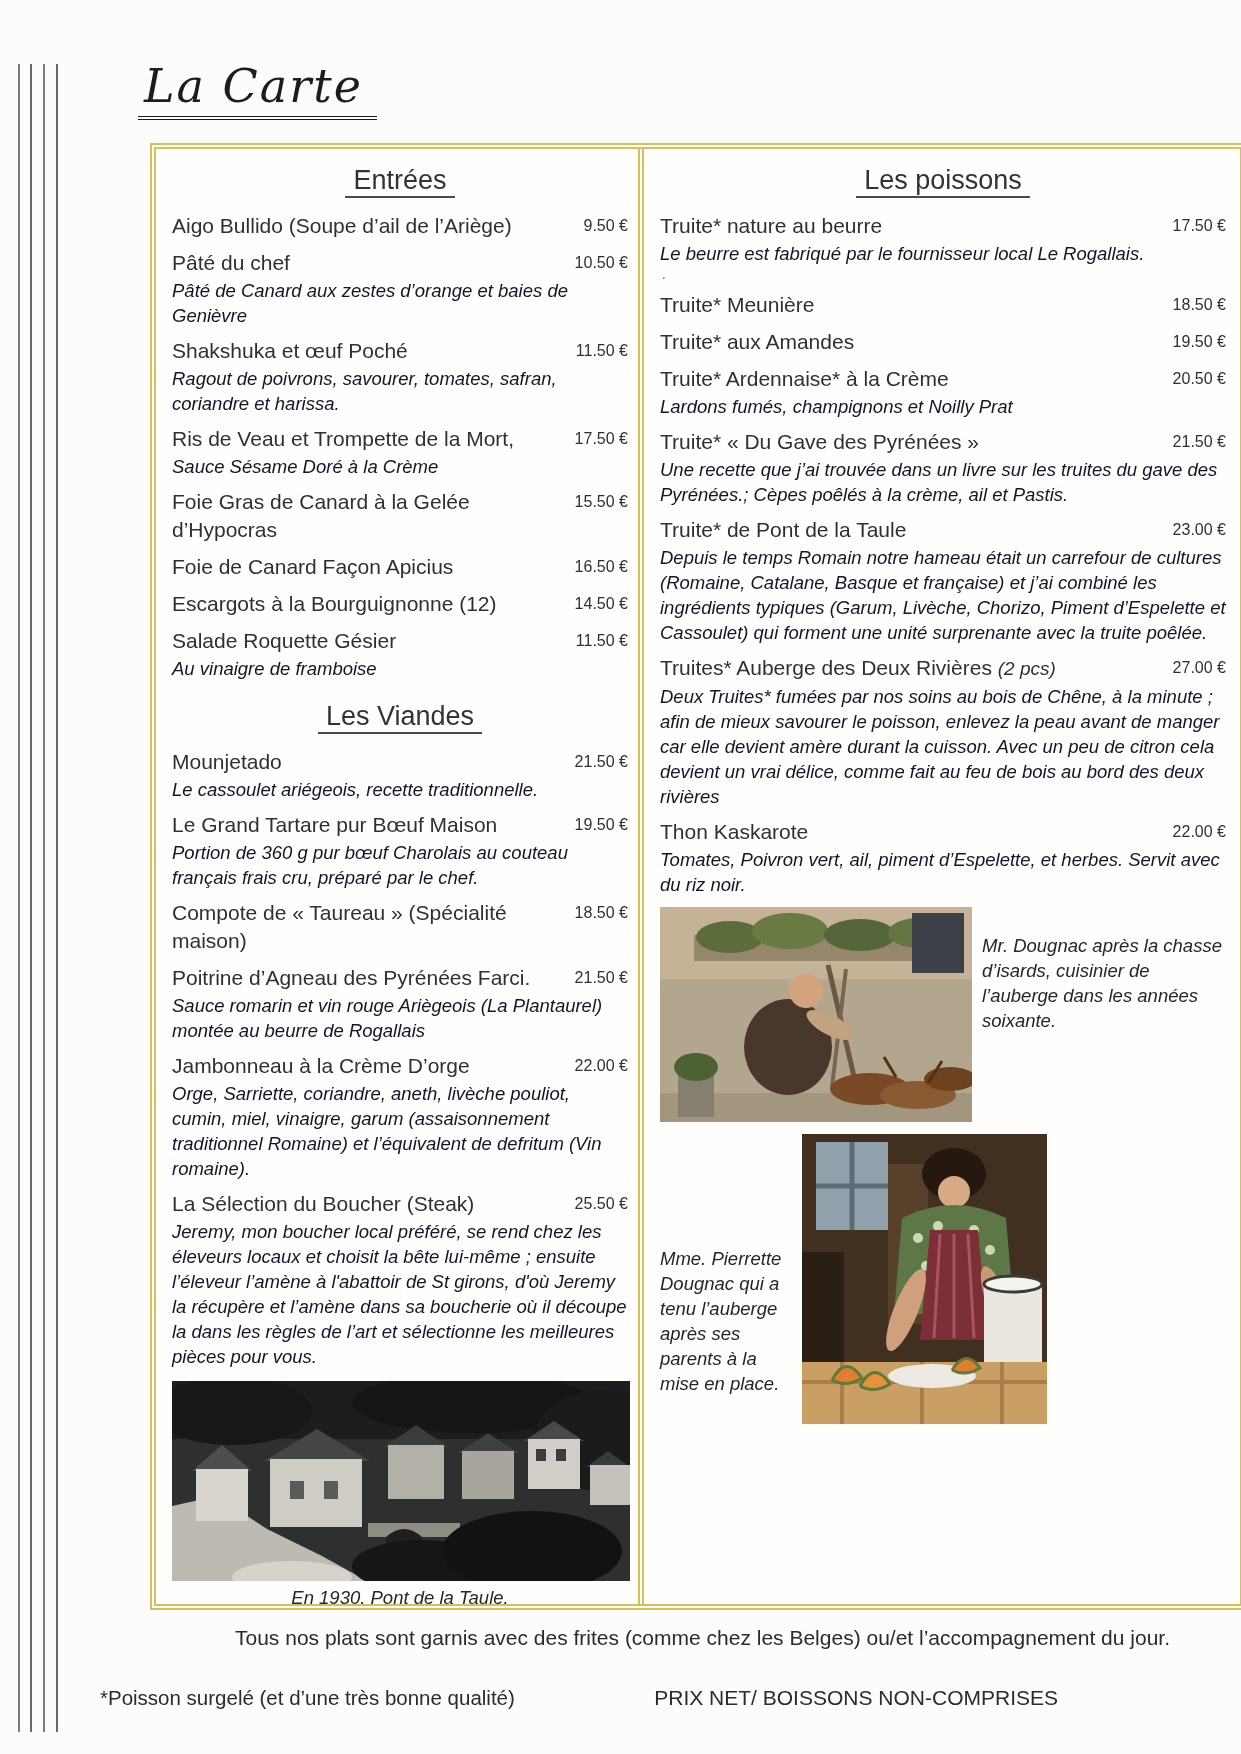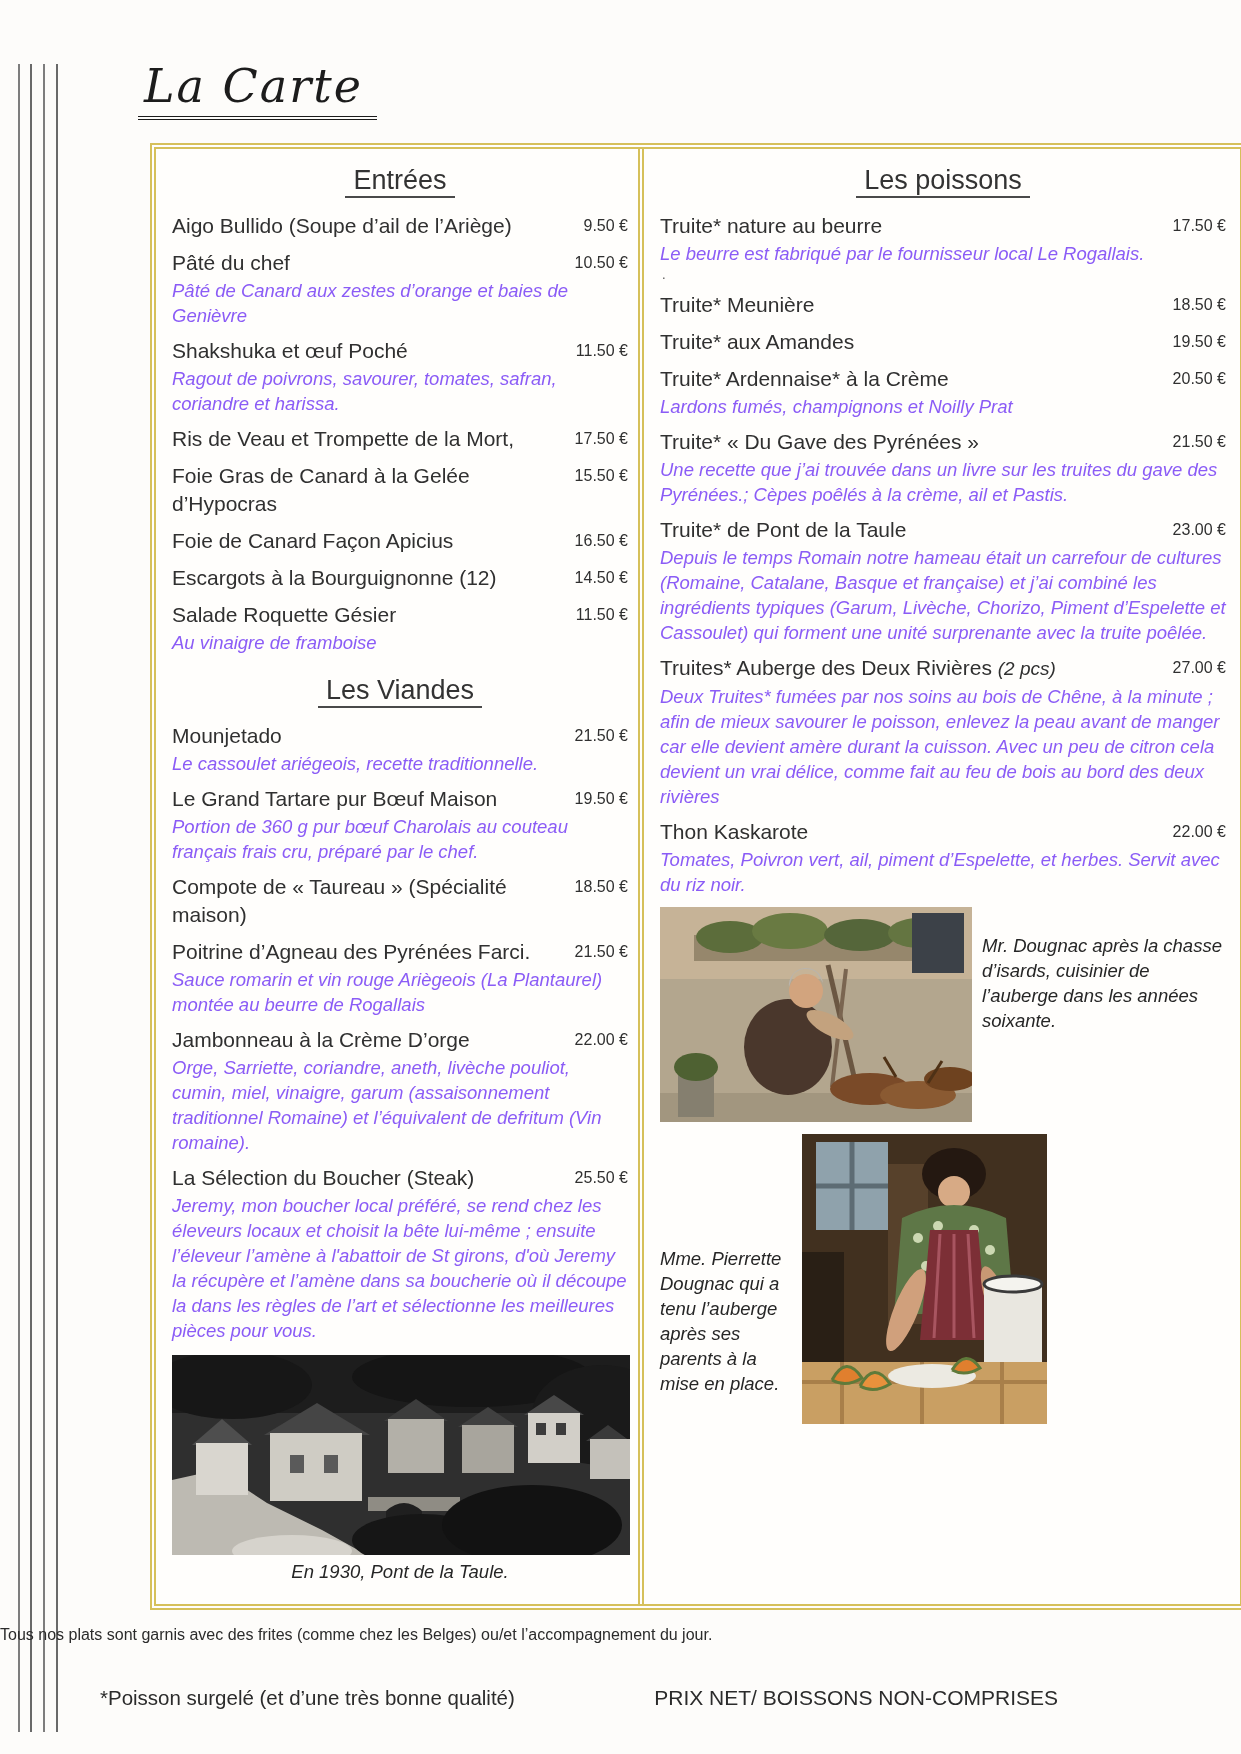--- a/index.html
+++ b/index.html
@@ -48,38 +48,38 @@
     border-bottom:2px solid #4a4a4a;
     padding:0 8px 1px 8px;
   }
   .sec-heading.later{margin-top:20px;}
 
   .item{margin-bottom:9px;}
   .item-row{display:flex;justify-content:space-between;align-items:flex-start;}
   .item-name{font-size:21px;line-height:28px;color:#303030;}
   .item-note{font-style:italic;font-size:19px;}
   .item-price{font-size:16px;line-height:28px;white-space:nowrap;margin-left:8px;color:#303030;}
-  .item-desc{font-style:italic;font-size:18.5px;line-height:25px;color:#8b5cf6;margin-top:1px;}
+  .item-desc{font-style:italic;font-size:18.5px;line-height:25px;color:#0f172a;margin-top:1px;}
   .stray{font-size:13px;line-height:14px;color:#555;margin:2px 0 0 2px;}
 
   .photo{display:block;}
   .photo-village{margin-top:12px;width:458px;height:200px;}
   .caption{font-style:italic;font-size:18.5px;line-height:25px;color:#262626;}
   .caption-center{text-align:center;margin-top:4px;}
 
   .photo-row{display:flex;margin-top:10px;}
   .dougnac-photo{width:312px;height:215px;flex:0 0 auto;}
   .dougnac-caption{flex:1;padding:26px 0 0 10px;}
   .pierrette-row{margin-top:12px;}
   .pierrette-caption{flex:0 0 132px;padding-top:112px;}
   .pierrette-photo{width:245px;height:290px;flex:0 0 auto;margin-left:10px;}
 
   .footer-note{
     position:absolute;left:0;top:1626px;width:1170px;
-    text-align:left;font-size:16px;color:#2b2b2b;
+    text-align:right;font-size:21px;color:#2b2b2b;
   }
   .footnote-left{position:absolute;left:100px;top:1686px;font-size:20.5px;color:#2b2b2b;}
   .footnote-right{position:absolute;right:183px;top:1686px;font-size:21px;color:#2b2b2b;}
 </style>
 </head>
 <body>
 
 <div class="page">
 
   <div class="rule r1"></div>
@@ -112,20 +112,21 @@
             <span class="item-name">Shakshuka et œuf Poché</span>
             <span class="item-price">11.50 €</span>
           </div>
         <div class="item-desc">Ragout de poivrons, savourer, tomates, safran, coriandre et harissa.</div>
       </div>
       <div class="item">
         <div class="item-row">
             <span class="item-name">Ris de Veau et Trompette de la Mort,</span>
             <span class="item-price">17.50 €</span>
           </div>
+        <div class="item-desc">Sauce Sésame Doré à la Crème</div>
       </div>
       <div class="item">
         <div class="item-row">
             <span class="item-name">Foie Gras de Canard à la Gelée d’Hypocras</span>
             <span class="item-price">15.50 €</span>
           </div>
       </div>
       <div class="item">
         <div class="item-row">
             <span class="item-name">Foie de Canard Façon Apicius</span>

